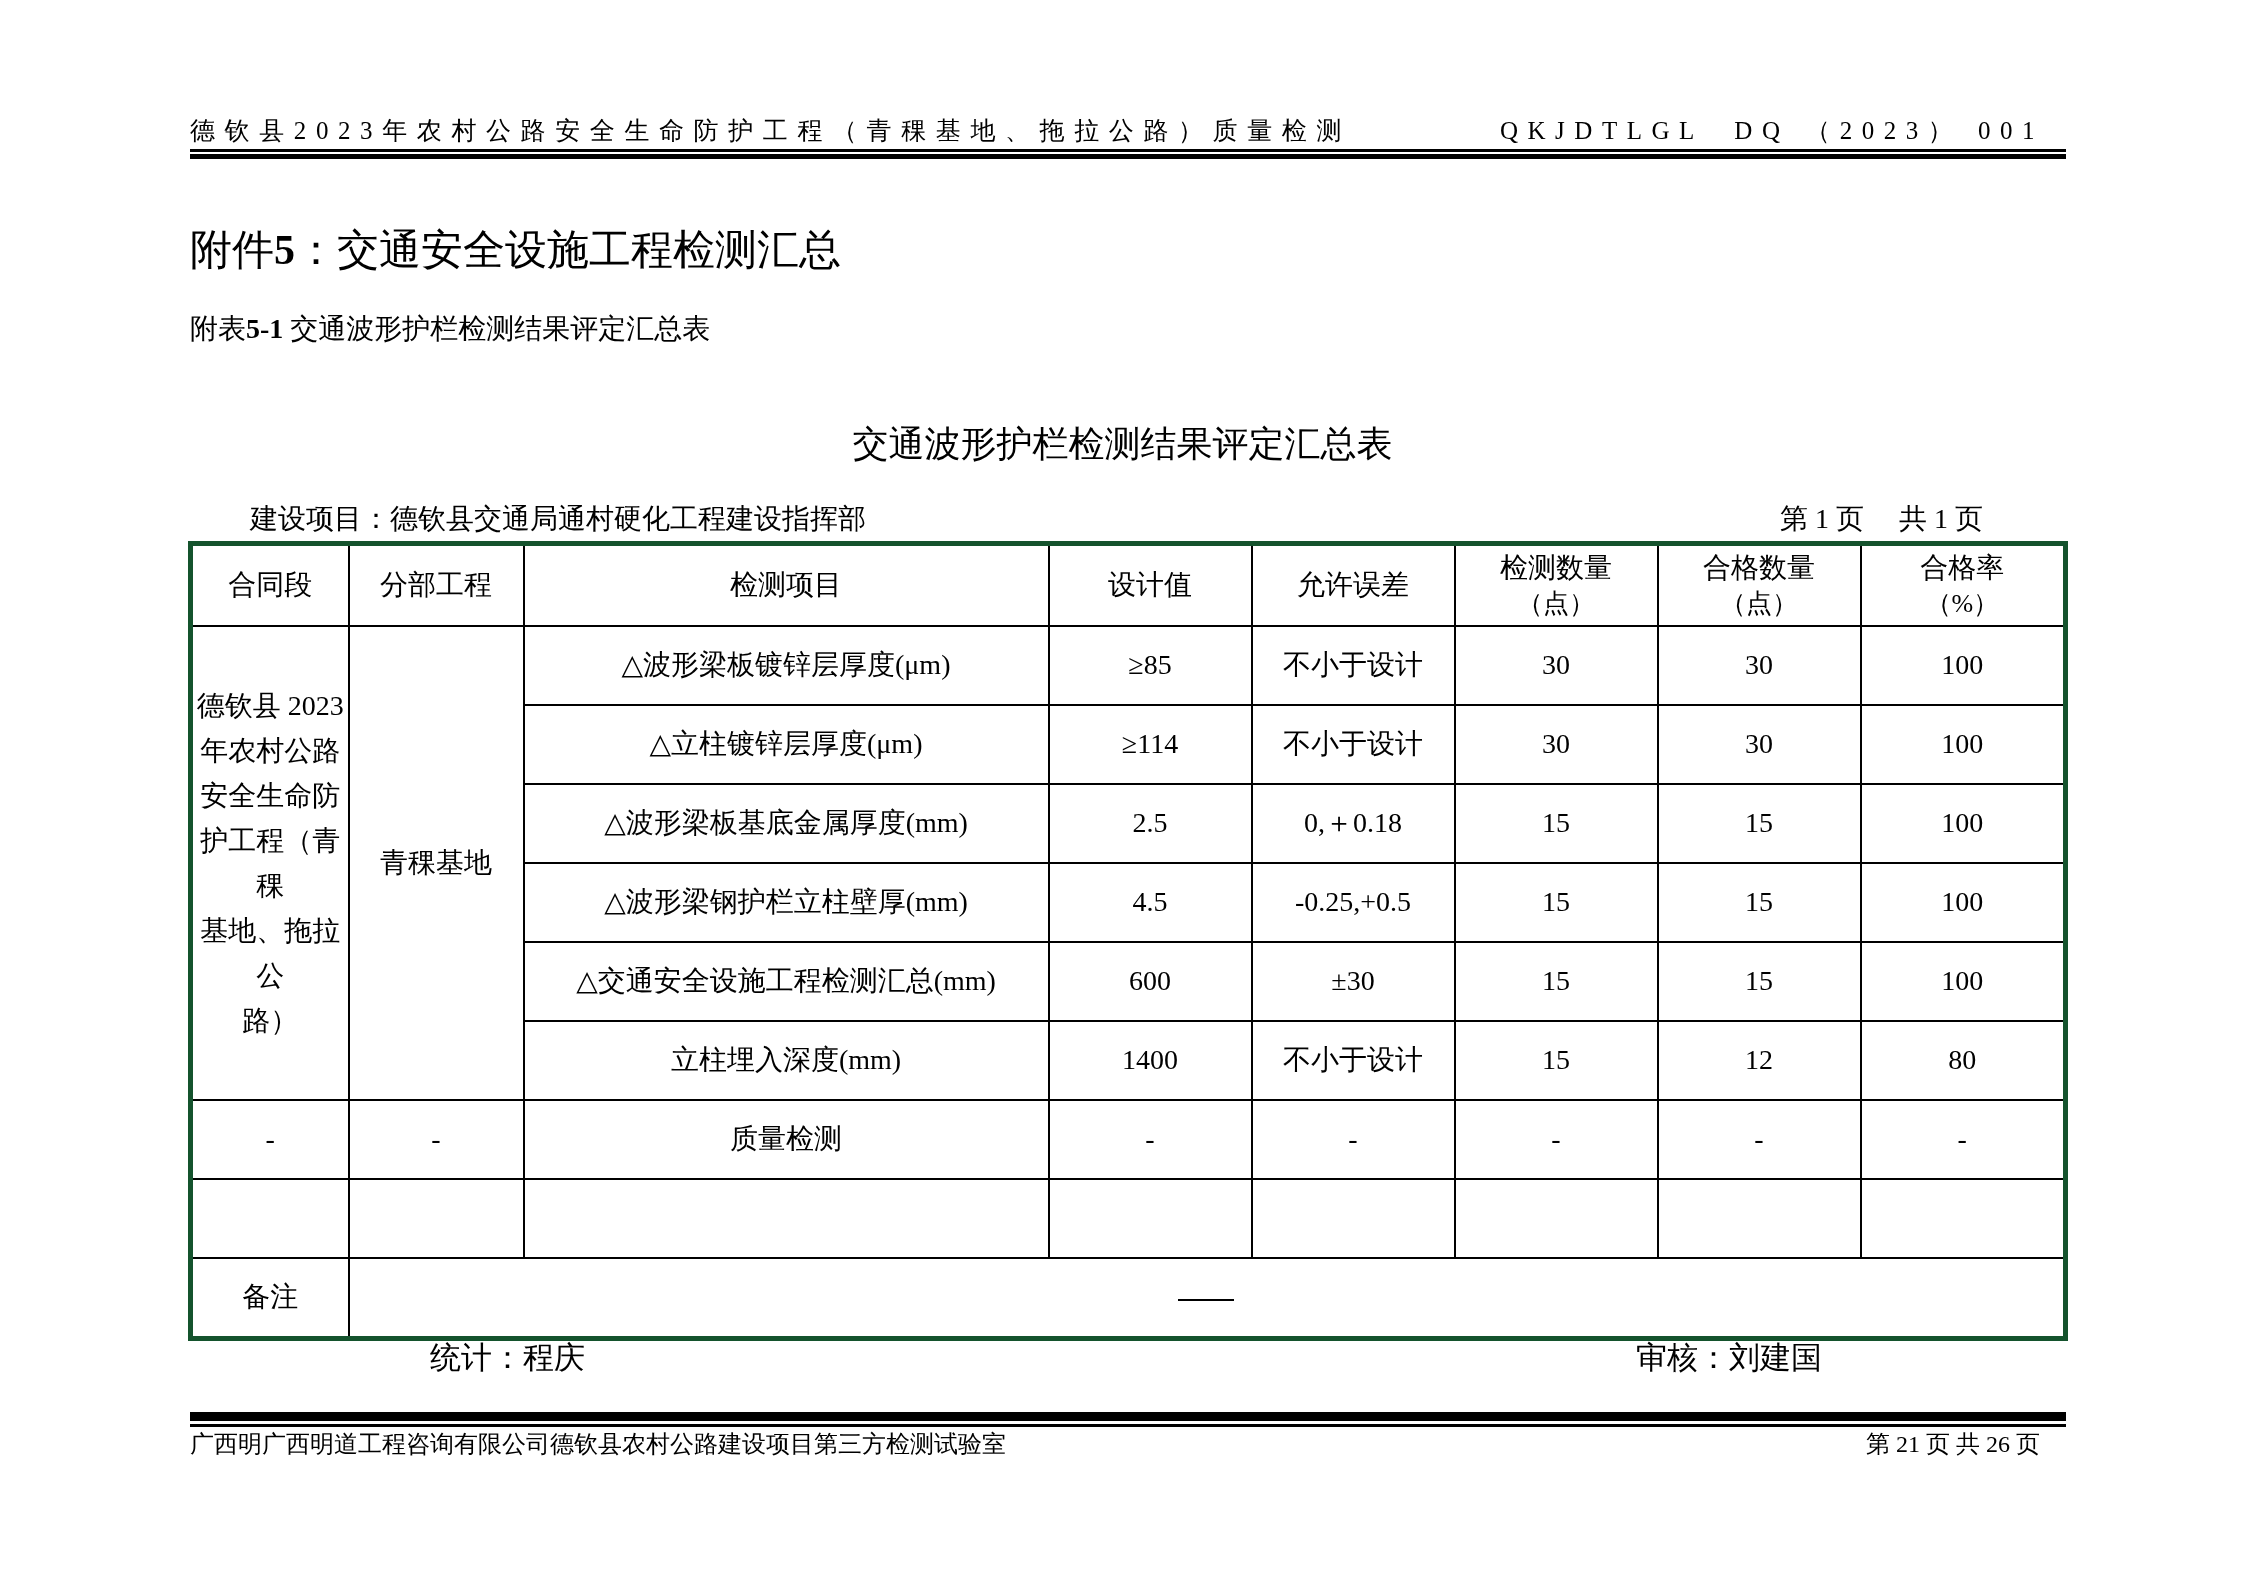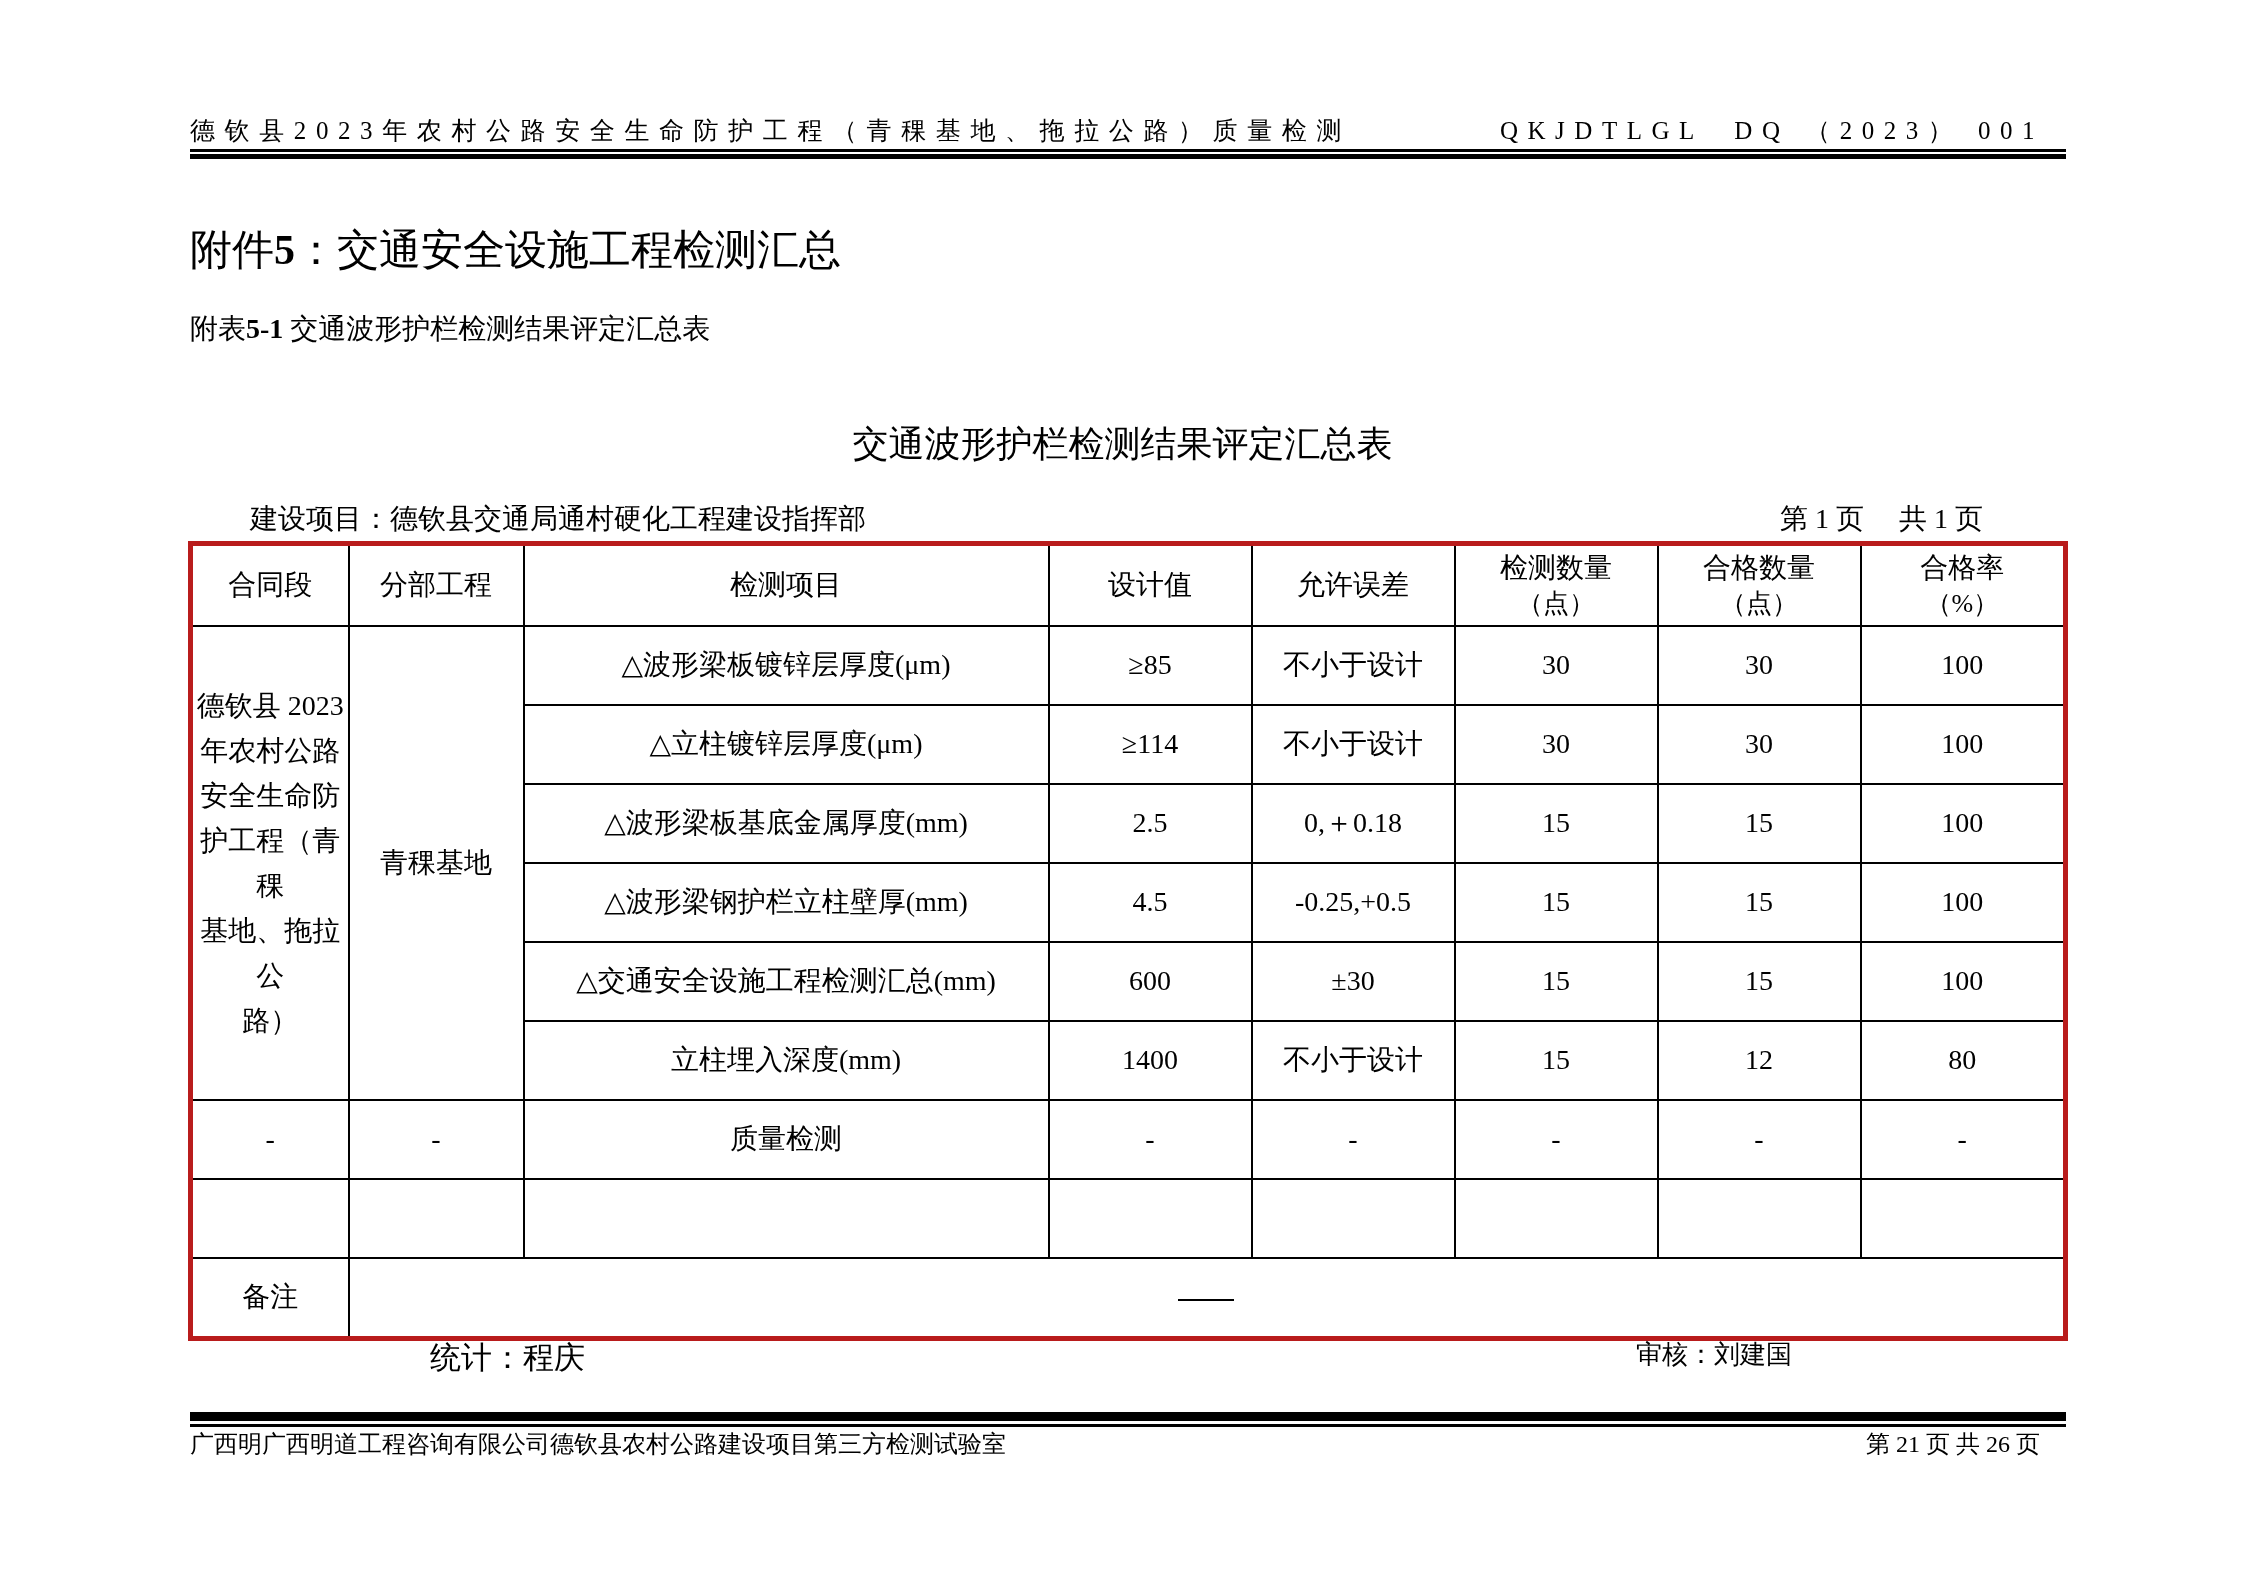--- a/index.html
+++ b/index.html
@@ -24,36 +24,36 @@
   .h2 { left: 190px; top: 310px; font-size: 28px; white-space: nowrap; }
   .h2 b { font-weight: bold; }
 
   .tbl-title { left: 0; width: 2245px; top: 420px; text-align: center; font-size: 36px; }
   .project { left: 250px; top: 500px; font-size: 28px; white-space: nowrap; }
   .pageinfo { left: 1780px; top: 500px; font-size: 28px; white-space: pre; }
 
   
   table.main {
     position: absolute; left: 188px; top: 541px; width: 1880px;
-    border-collapse: collapse; border: 5px solid #b91c1c; table-layout: fixed;
+    border-collapse: collapse; border: 5px solid #14532d; table-layout: fixed;
     font-size: 28px;
   }
   table.main td {
     border: 2px solid #000; text-align: center; vertical-align: middle;
     padding: 0; line-height: 1.3;
   }
   table.main tr.hrow td { height: 79px; }
   table.main tr.drow td { height: 77px; }
   table.main td.section {
     font-size: 28px; line-height: 45px; padding: 2px 2px;
   }
   .sub { display: block; font-size: 26px; }
 
   .sign-left { left: 430px; top: 1337px; font-size: 31px; font-family: "DejaVu Sans", sans-serif; white-space: nowrap; }
-  .sign-right { left: 1636px; top: 1337px; font-size: 26px; font-family: "DejaVu Sans", sans-serif; white-space: nowrap; }
+  .sign-right { left: 1636px; top: 1337px; font-size: 31px; font-family: "DejaVu Sans", sans-serif; white-space: nowrap; }
 
   .rule-bot-thick { left: 190px; top: 1412px; width: 1876px; height: 9px; background: #000; }
   .rule-bot-thin { left: 190px; top: 1424px; width: 1876px; height: 3px; background: #000; }
   .foot-left { left: 190px; top: 1428px; font-size: 24px; white-space: nowrap; }
   .foot-right { left: 1866px; top: 1428px; font-size: 24px; white-space: pre; }
 
   .dash-long { display: inline-block; width: 56px; border-top: 2px solid #000; vertical-align: middle; }
 </style>
 </head>
 <body>

